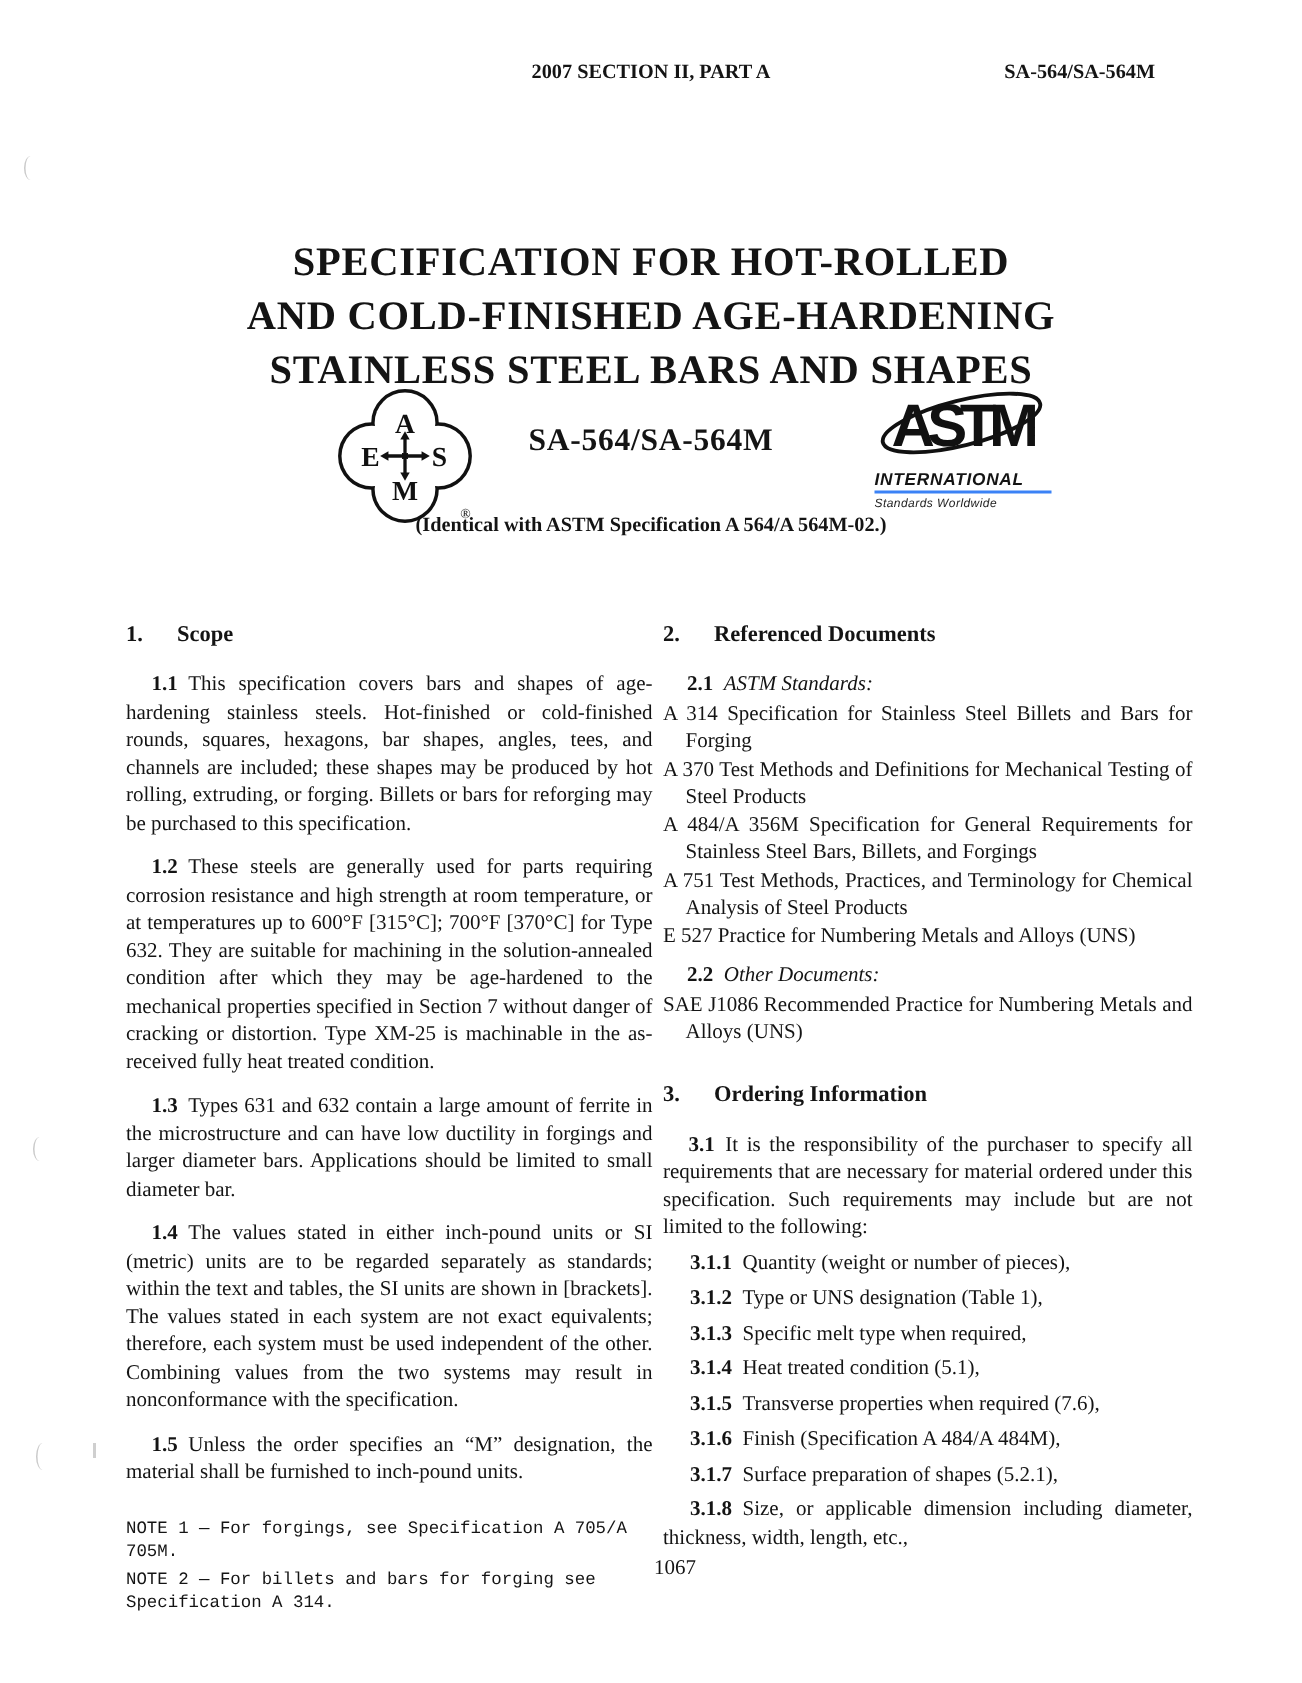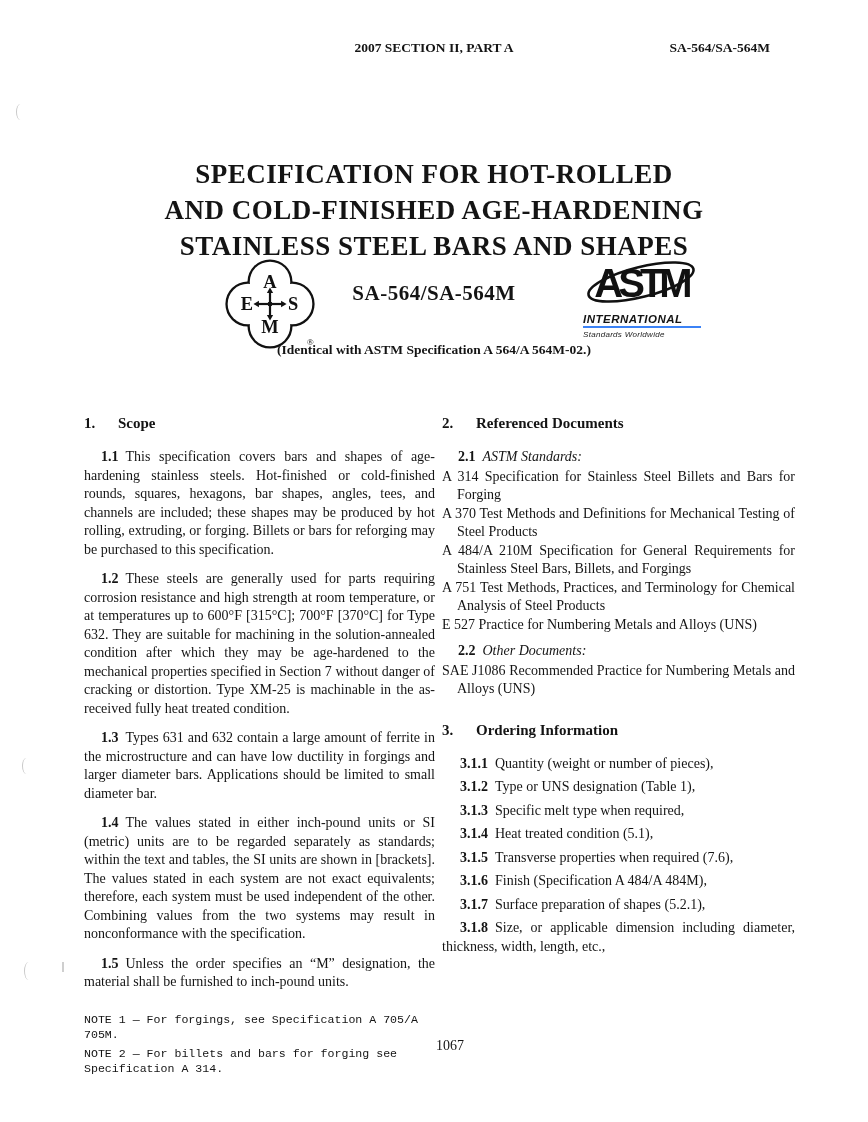--- a/index.html
+++ b/index.html
@@ -132,30 +132,31 @@
     </div>
   </div>
 
   <div class="col col-right">
     <h2 class="sec"><span class="hnum">2.</span><span>Referenced Documents</span></h2>
 
     <p class="subhead"><span class="pnum">2.1</span><span class="ital">ASTM Standards:</span></p>
 
     <p class="ref">A 314 Specification for Stainless Steel Billets and Bars for Forging</p>
     <p class="ref">A 370 Test Methods and Definitions for Mechanical Testing of Steel Products</p>
-    <p class="ref">A 484/A 210M Specification for General Requirements for Stainless Steel Bars, Billets, and Forgings</p>
+    <p class="ref">A 484/A 356M Specification for General Requirements for Stainless Steel Bars, Billets, and Forgings</p>
     <p class="ref">A 751 Test Methods, Practices, and Terminology for Chemical Analysis of Steel Products</p>
     <p class="ref">E 527 Practice for Numbering Metals and Alloys (UNS)</p>
 
     <p class="subhead2"><span class="pnum">2.2</span><span class="ital">Other Documents:</span></p>
 
     <p class="ref">SAE J1086 Recommended Practice for Numbering Metals and Alloys (UNS)</p>
 
     <h2 class="sec sec3"><span class="hnum">3.</span><span>Ordering Information</span></h2>
 
+    <p class="p31"><span class="pnum">3.1</span><span>It is the responsibility of the purchaser to specify all requirements that are necessary for material ordered under this specification. Such requirements may include but are not limited to the following:</span></p>
 
     <p class="item"><span class="pnum">3.1.1</span><span>Quantity (weight or number of pieces),</span></p>
     <p class="item"><span class="pnum">3.1.2</span><span>Type or UNS designation (Table 1),</span></p>
     <p class="item"><span class="pnum">3.1.3</span><span>Specific melt type when required,</span></p>
     <p class="item"><span class="pnum">3.1.4</span><span>Heat treated condition (5.1),</span></p>
     <p class="item"><span class="pnum">3.1.5</span><span>Transverse properties when required (7.6),</span></p>
     <p class="item"><span class="pnum">3.1.6</span><span>Finish (Specification A 484/A 484M),</span></p>
     <p class="item"><span class="pnum">3.1.7</span><span>Surface preparation of shapes (5.2.1),</span></p>
     <p class="item"><span class="pnum">3.1.8</span><span>Size, or applicable dimension including diameter, thickness, width, length, etc.,</span></p>
   </div>

